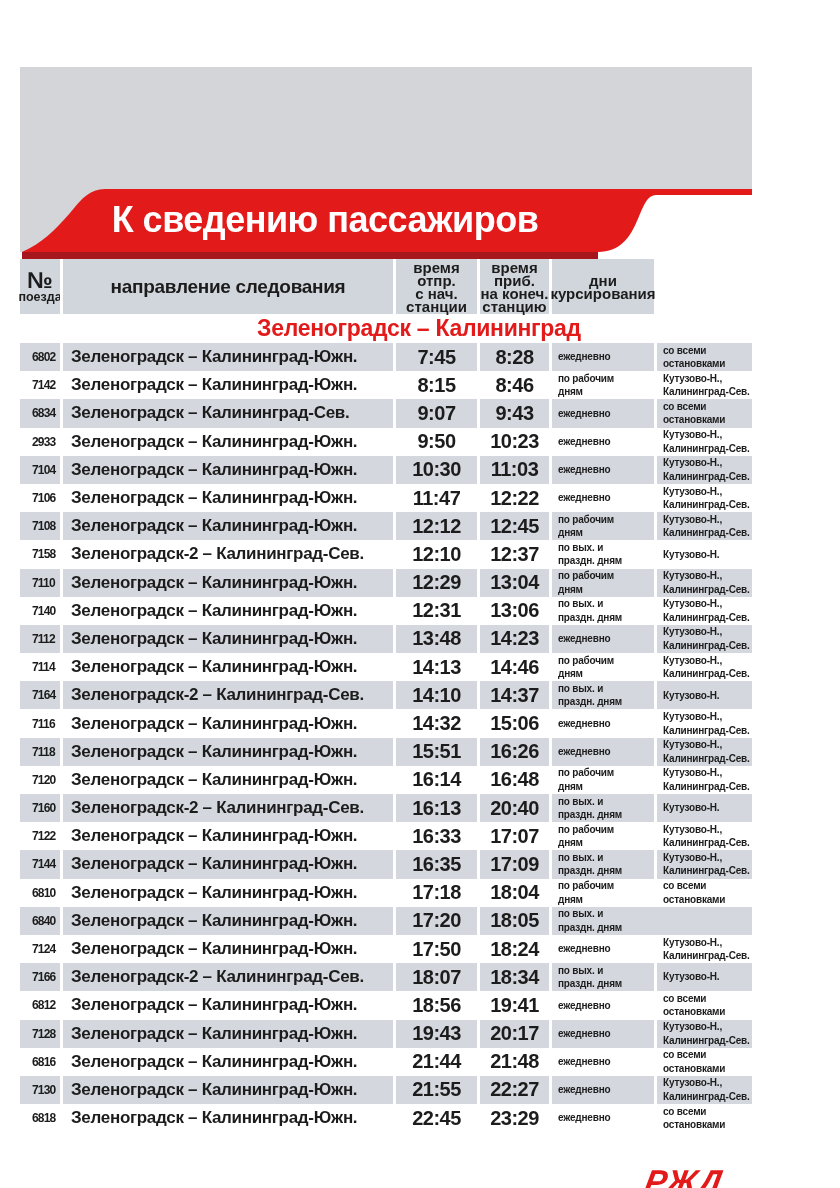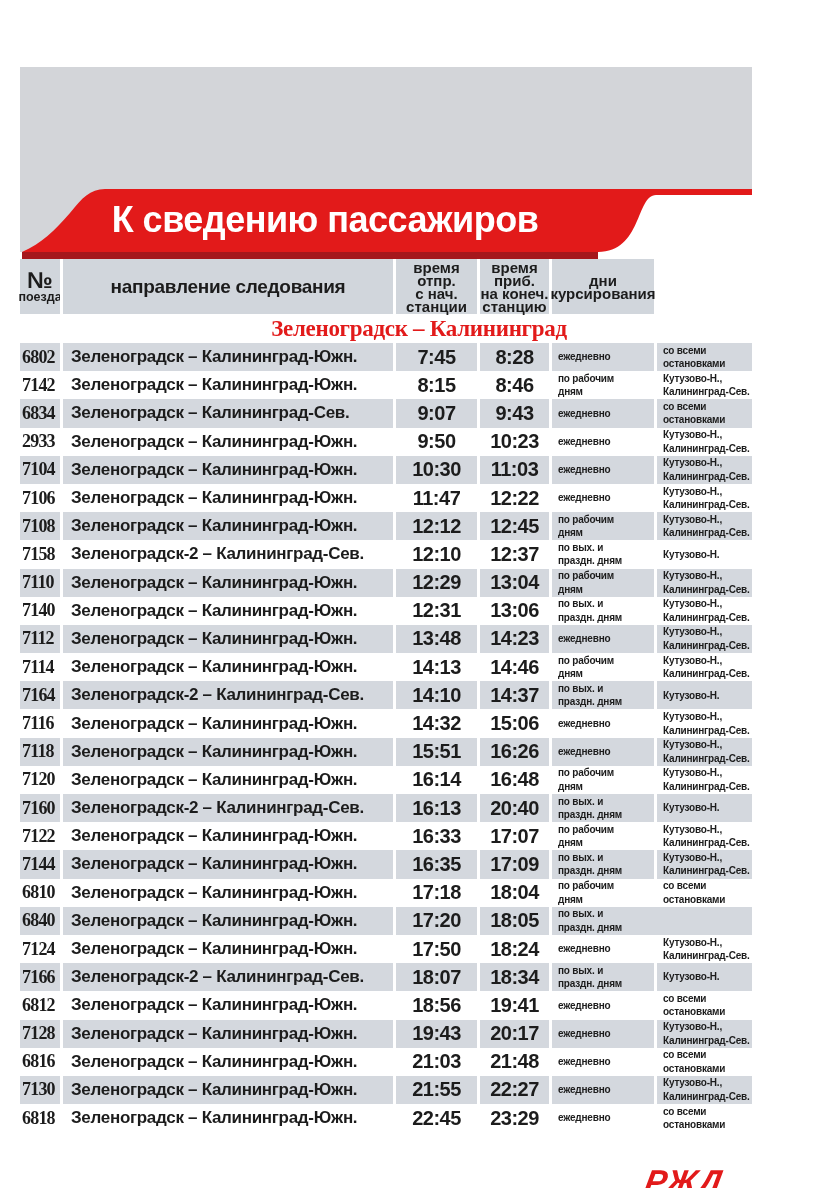--- a/index.html
+++ b/index.html
@@ -21,28 +21,28 @@
   .thead{height:55px;}
   .thead .hcell{background:#d1d6dc;display:flex;flex-direction:column;align-items:center;justify-content:center;
     font-weight:bold;text-align:center;box-sizing:border-box;}
   .thead .hcell + .hcell{border-left:3px solid #ffffff;}
   .h-small{font-size:15px;line-height:13px;white-space:pre-line;}
   .h-no-top{font-size:23px;line-height:22px;}
   .h-no-bottom{font-size:12.5px;line-height:13px;}
   .h-dir{font-size:19px;letter-spacing:-0.3px;}
 
   .section-row{height:29px;background:#ffffff;display:flex;align-items:center;justify-content:center;
-    color:#e21a1a;font-size:23px;font-weight:bold;letter-spacing:-0.3px;font-family:Liberation Serif, serif;}
+    color:#e21a1a;font-size:23px;font-weight:bold;letter-spacing:-0.3px;}
 
   .trow{height:28.2px;}
   .trow:nth-child(odd){background:#d4d8de;}
   .trow:nth-child(even){background:#ffffff;}
   .cell{display:flex;align-items:center;box-sizing:border-box;overflow:hidden;}
   .trow .cell + .cell{border-left:3px solid #ffffff;}
-  .c-num{font-size:18px;font-weight:bold;letter-spacing:-0.8px;padding-left:2px;font-family:Liberation Serif, serif;}
+  .c-num{font-size:12px;font-weight:bold;letter-spacing:-0.8px;padding-left:12px;}
   .c-dir{font-size:17px;font-weight:bold;letter-spacing:-0.3px;padding-left:8px;white-space:nowrap;}
   .c-time{font-size:20px;font-weight:bold;justify-content:center;letter-spacing:-0.5px;}
   .c-days,.c-stops{font-size:10px;font-weight:bold;line-height:13.5px;padding-left:6px;white-space:pre-line;letter-spacing:-0.2px;}
 
   
   .footer-company{position:absolute;left:60px;top:1118px;color:#e21a1a;font-size:13.5px;font-weight:bold;
     line-height:18px;white-space:pre-line;letter-spacing:-0.2px;}
   .rzd-logo{position:absolute;left:645px;top:1116px;color:#e21a1a;font-size:33px;font-weight:bold;
     font-style:italic;letter-spacing:1px;transform:skewX(-10deg);}
 </style>
@@ -345,21 +345,21 @@
     <div class="cell c-time">19:43</div>
     <div class="cell c-time">20:17</div>
     <div class="cell c-days">ежедневно</div>
     <div class="cell c-stops">Кутузово-Н.,
 Калининград-Сев.</div>
   </div>
 
   <div class="trow">
     <div class="cell c-num">6816</div>
     <div class="cell c-dir">Зеленоградск – Калининград-Южн.</div>
-    <div class="cell c-time">21:03</div>
+    <div class="cell c-time">21:44</div>
     <div class="cell c-time">21:48</div>
     <div class="cell c-days">ежедневно</div>
     <div class="cell c-stops">со всеми
 остановками</div>
   </div>
 
   <div class="trow">
     <div class="cell c-num">7130</div>
     <div class="cell c-dir">Зеленоградск – Калининград-Южн.</div>
     <div class="cell c-time">21:55</div>

